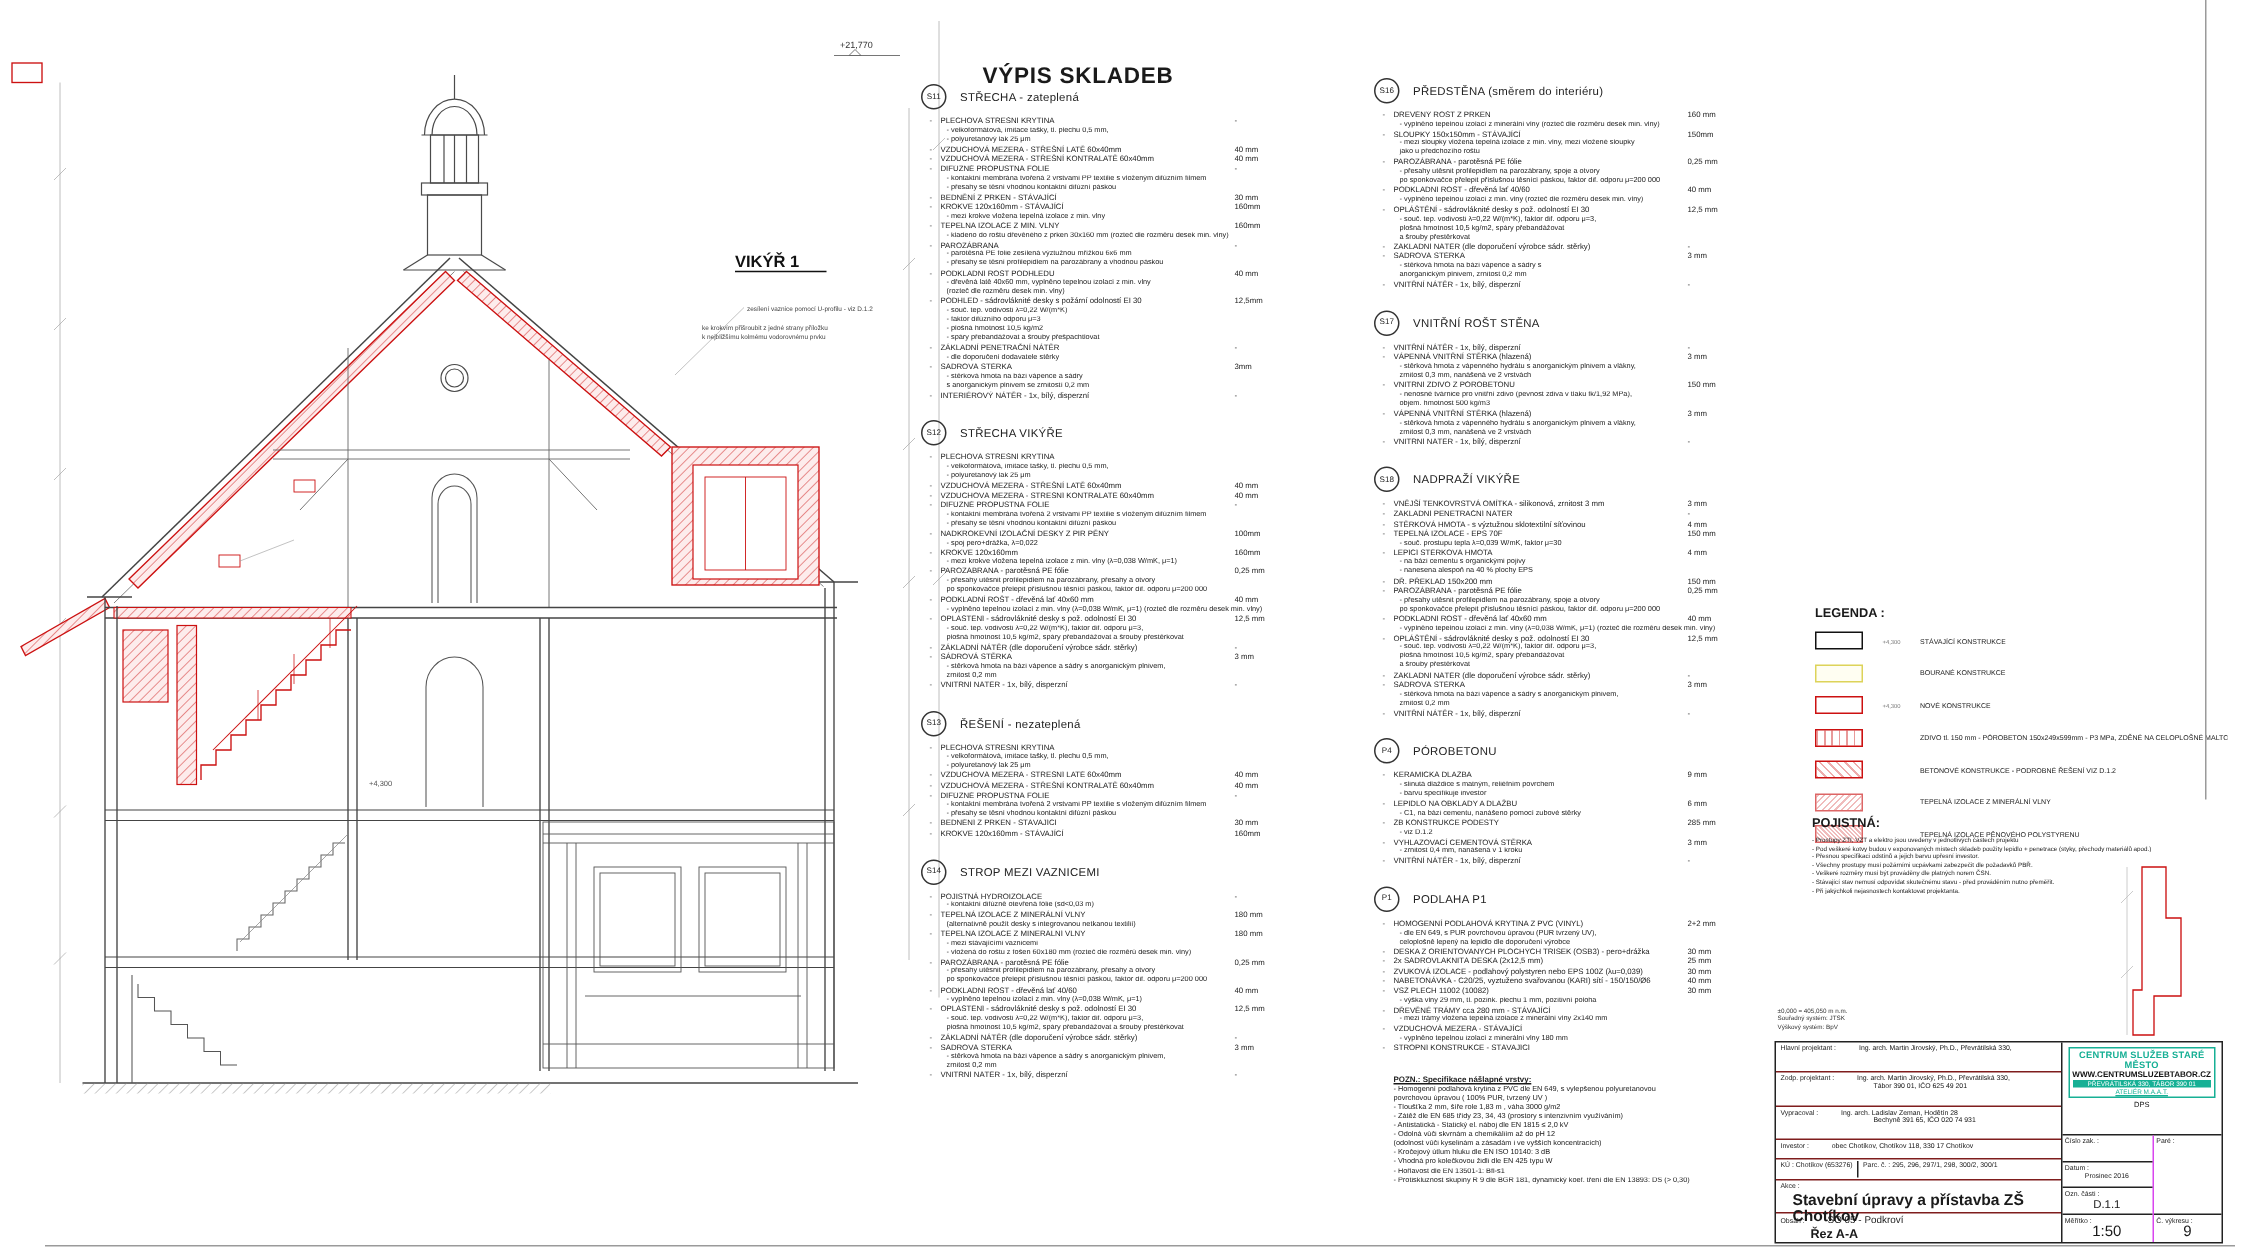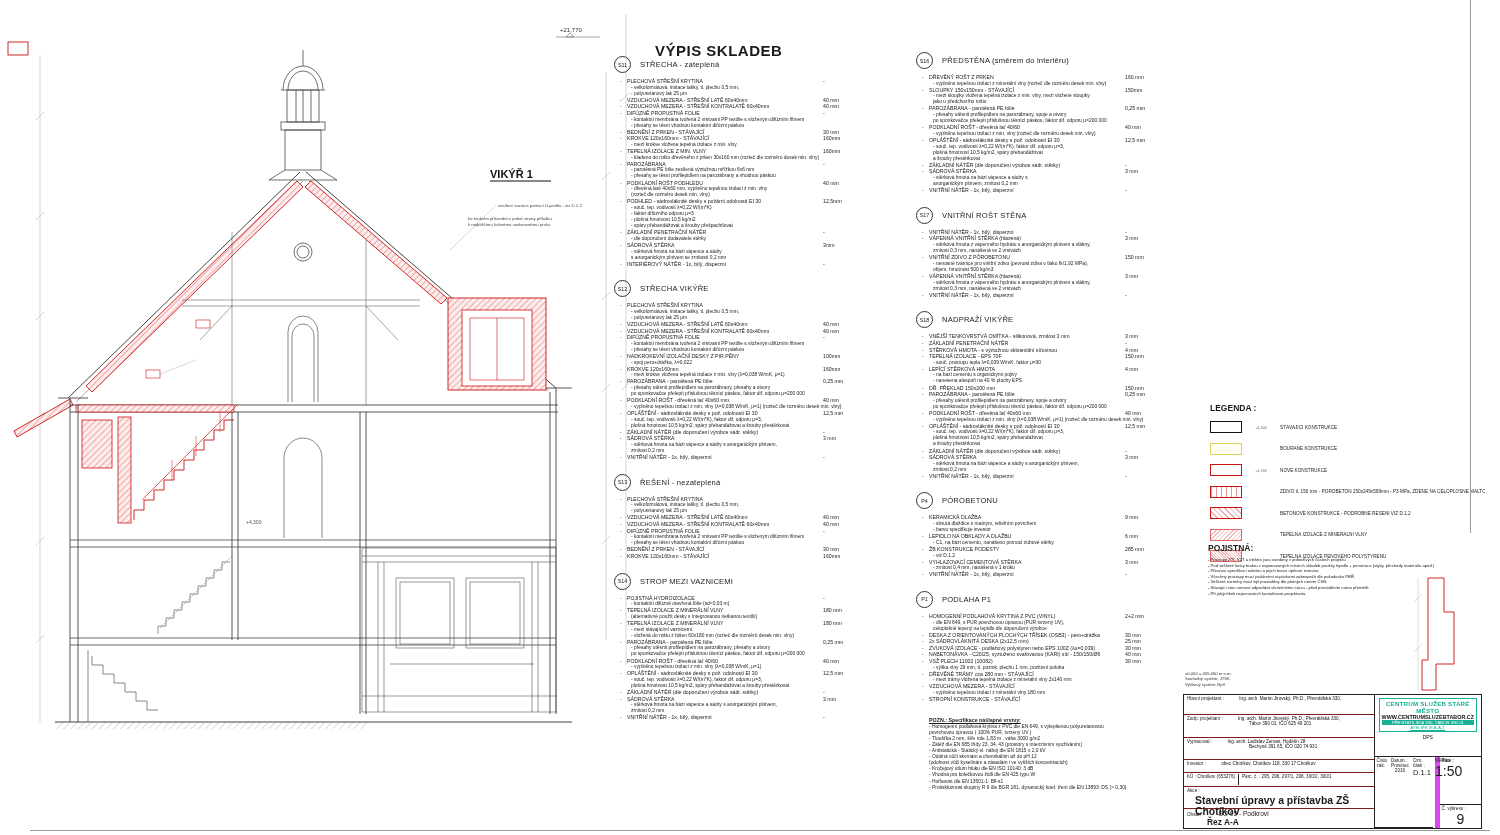--- a/index.html
+++ b/index.html
@@ -52,25 +52,25 @@
   .obsah-line{font-size:6.6px;margin-left:14px;}
   .rez-line{font-size:8.4px;font-weight:bold;margin-left:20px;}
   .logo-cell{height:62px;border-bottom:1px solid #222;padding:3px 4px;box-sizing:border-box;text-align:center;}
   .logo-frame{border:1px solid #17b095;padding:1px 2px;margin-bottom:1px;}
   .logo1{color:#17b095;font-weight:bold;font-size:6.2px;letter-spacing:.2px;}
   .logo2{font-weight:bold;font-size:5.4px;color:#111;}
   .logo3{background:#17b095;color:#fff;font-size:4.3px;}
   .logo4{color:#17b095;text-decoration:underline;font-size:4.3px;}
   .logo5{font-size:5px;color:#111;margin-top:2px;}
   .tb-grid{flex:1;display:flex;}
-  .tb-gleft{width:60px;border-right:5px solid #d946ef;display:flex;flex-direction:row;}
+  .tb-gleft{width:60px;border-right:1px solid #d946ef;display:flex;flex-direction:column;}
   .tb-gright{flex:1;display:flex;flex-direction:column;}
   .tb-cell{border-bottom:1px solid #222;padding:1px 2px;box-sizing:border-box;flex:1;}
   .tb-cell:last-child{border-bottom:none;}
-  .big-val{font-size:14px;text-align:center;}
+  .big-val{font-size:10px;text-align:center;}
   
   .frameline{position:absolute;background:#9a9a9a;}
 </style>
 </head>
 <body>
 
 <div class="abs" style="left:0;top:0;">
 <svg width="645" height="835" viewBox="0 0 645 835">
   <defs>
     <pattern id="rh" width="4.5" height="4.5" patternTransform="rotate(45)" patternUnits="userSpaceOnUse">

